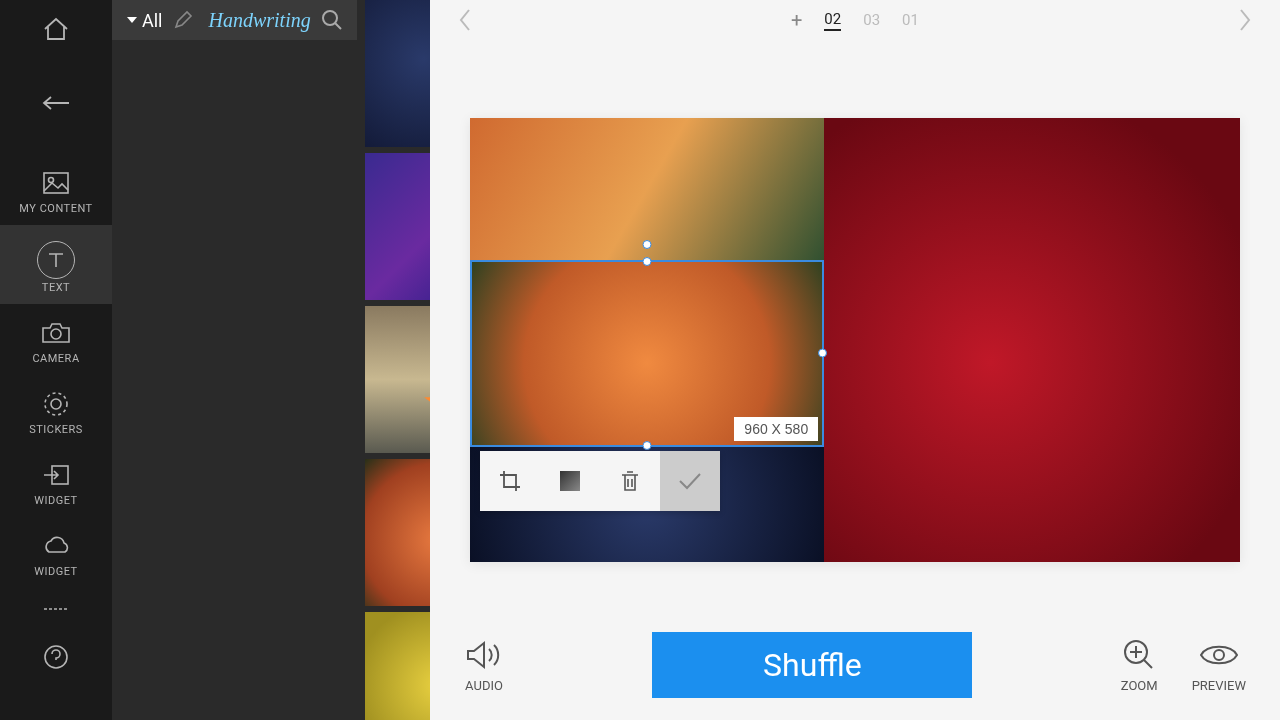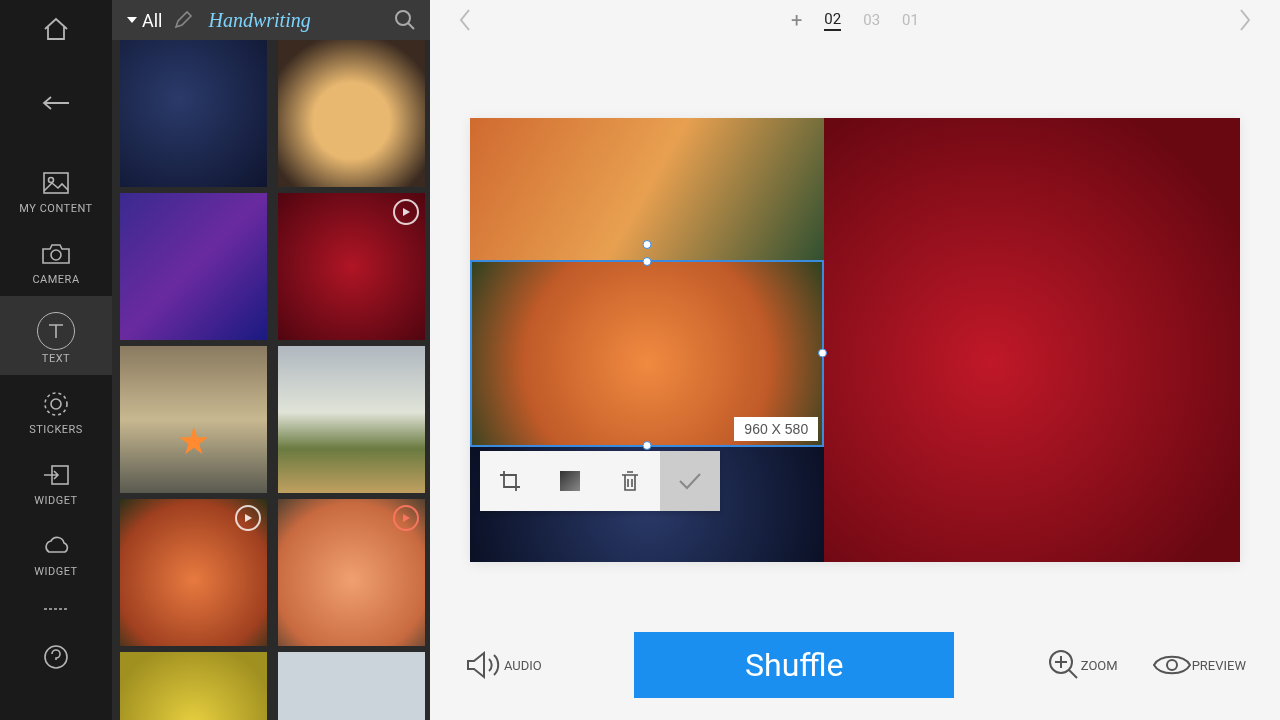--- a/index.html
+++ b/index.html
@@ -2,21 +2,21 @@
 <html><head>
 <meta charset="utf-8">
 <style>
 *{margin:0;padding:0;box-sizing:border-box;font-family:-apple-system,BlinkMacSystemFont,"Segoe UI",Roboto,sans-serif}
 body{width:1280px;height:720px;overflow:hidden;display:flex;background:#f5f5f5}
 .left-rail{width:112px;background:#1a1a1a;display:flex;flex-direction:column;align-items:center;padding-top:16px;color:#b5b5b5;font-size:11px}
 .rail-btn{width:100%;display:flex;flex-direction:column;align-items:center;justify-content:center;padding:16px 0 10px;cursor:pointer;gap:6px}
 .rail-btn.active{background:#333}
 .rail-btn .ic{width:30px;height:26px;display:flex;align-items:center;justify-content:center}
 .rail-label{letter-spacing:0.5px}
-.gallery-panel{width:318px;background:#2a2a2a;display:flex;flex-direction:column}
+.gallery-panel{width:318px;background:#2a2a2a;display:flex;flex-direction:row}
 .gallery-head{height:40px;display:flex;align-items:center;padding:0 14px;gap:10px;background:#3a3a3a}
 .gh-all{color:#fff;font-size:18px;display:flex;align-items:center;gap:4px}
 .gh-hw{color:#7dd3fc;font-style:italic;font-family:cursive;font-size:20px;flex:1;text-align:left;margin-left:6px}
 .gh-search{color:#aaa}
 .thumb-grid{flex:1;overflow-y:auto;padding:0;display:grid;grid-template-columns:1fr 1fr;gap:6px;padding:0 0 0 8px;align-content:start;position:relative}
 .thumb-grid::-webkit-scrollbar{width:8px}
 .thumb-grid::-webkit-scrollbar-thumb{background:#555;border-radius:4px}
 .thumb{width:147px;height:147px;background:#444;position:relative;background-size:cover;background-position:center}
 .thumb .badge{position:absolute;right:6px;top:6px;width:26px;height:26px;border:2px solid rgba(255,255,255,0.8);border-radius:50%;display:flex;align-items:center;justify-content:center;color:#fff}
 .canvas-area{flex:1;background:#f5f5f5;display:flex;flex-direction:column;position:relative}
@@ -31,21 +31,21 @@
 .frame{width:770px;height:444px;background:#fff;padding:0;box-shadow:0 2px 12px rgba(0,0,0,0.08);position:relative}
 .collage{width:100%;height:100%;position:relative;overflow:hidden}
 .col-img{position:absolute;background-size:cover;background-position:center}
 .sel{position:absolute;border:2px solid #3a8be0;pointer-events:none}
 .hnd{position:absolute;width:9px;height:9px;background:#fff;border:1px solid #3a8be0;border-radius:50%}
 .dim-label{position:absolute;right:6px;bottom:6px;background:#fff;color:#555;font-size:14px;padding:4px 10px;font-family:sans-serif}
 .tool-strip{position:absolute;display:flex;background:#f5f5f5;box-shadow:0 2px 6px rgba(0,0,0,0.2)}
 .tool-strip .tb{width:60px;height:60px;display:flex;align-items:center;justify-content:center;cursor:pointer;color:#555}
 .tool-strip .tb.confirm{background:#ccc}
 .bottom-bar{height:100px;display:flex;align-items:center;justify-content:space-between;padding:0 34px 10px}
-.bb-item{display:flex;flex-direction:row;align-items:center;color:#555;font-size:13px;cursor:pointer}
+.bb-item{display:flex;flex-direction:column;align-items:center;gap:6px;color:#555;font-size:13px;cursor:pointer}
 .bb-item .ic{height:34px;display:flex;align-items:center}
 .shuffle-btn{width:320px;height:66px;background:#1b8fef;color:#fff;font-size:32px;display:flex;align-items:center;justify-content:center;cursor:pointer}
 .bb-right{display:flex;gap:34px}
 svg{display:block}
 
 .t-blueberry{background:radial-gradient(circle at 40% 40%,#2a3a6a,#0f1530);}
 .t-pizza{background:radial-gradient(circle at 50% 55%,#e8b870 35%,#3a2a20 80%);}
 .t-roses{background:linear-gradient(135deg,#3a2a90,#6a2aa0,#1a1a80);}
 .t-cherry{background:radial-gradient(circle at 50% 50%,#b01525,#500510);}
 .t-rope{background:linear-gradient(180deg,#8a7a60 0%,#c8b890 50%,#5a5a50 100%);position:relative}
@@ -81,36 +81,36 @@
   <div class="rail-btn">
     <span class="ic">
       <svg width="28" height="24" viewBox="0 0 28 24" stroke="#b5b5b5" fill="none" stroke-width="1.6">
           <rect x="2" y="2" width="24" height="20"></rect>
           <circle cx="9" cy="9" r="2.5"></circle>
           <path d="M2 20 L10 12 L16 17 L20 13 L26 19"></path>
         </svg>
     </span>
     <span class="rail-label">MY CONTENT</span>
   </div>
-  <div class="rail-btn">
-    <span class="ic">
-      <svg width="30" height="22" viewBox="0 0 30 22" stroke="#b5b5b5" fill="none" stroke-width="1.6">
-          <path d="M2 6 H9 L11 2 H19 L21 6 H28 V20 H2 Z"></path>
-          <circle cx="15" cy="12" r="5"></circle>
-        </svg>
-    </span>
-    <span class="rail-label">CAMERA</span>
-  </div>
   <div class="rail-btn active">
     <span class="ic" style="border:1.6px solid #b5b5b5;border-radius:50%;width:38px;height:38px">
       <svg width="20" height="20" viewBox="0 0 20 20" stroke="#b5b5b5" fill="none" stroke-width="1.6">
           <path d="M3 4 H17 M10 4 V17"></path>
         </svg>
     </span>
     <span class="rail-label" style="margin-top:-4px">TEXT</span>
+  </div>
+  <div class="rail-btn">
+    <span class="ic">
+      <svg width="30" height="22" viewBox="0 0 30 22" stroke="#b5b5b5" fill="none" stroke-width="1.6">
+          <path d="M2 6 H9 L11 2 H19 L21 6 H28 V20 H2 Z"></path>
+          <circle cx="15" cy="12" r="5"></circle>
+        </svg>
+    </span>
+    <span class="rail-label">CAMERA</span>
   </div>
   <div class="rail-btn">
     <span class="ic">
       <svg width="28" height="28" viewBox="0 0 28 28" stroke="#b5b5b5" fill="none" stroke-width="1.6">
           <circle cx="14" cy="14" r="11" stroke-dasharray="3 3"></circle>
           <circle cx="14" cy="14" r="5"></circle>
         </svg>
     </span>
     <span class="rail-label">STICKERS</span>
   </div>

